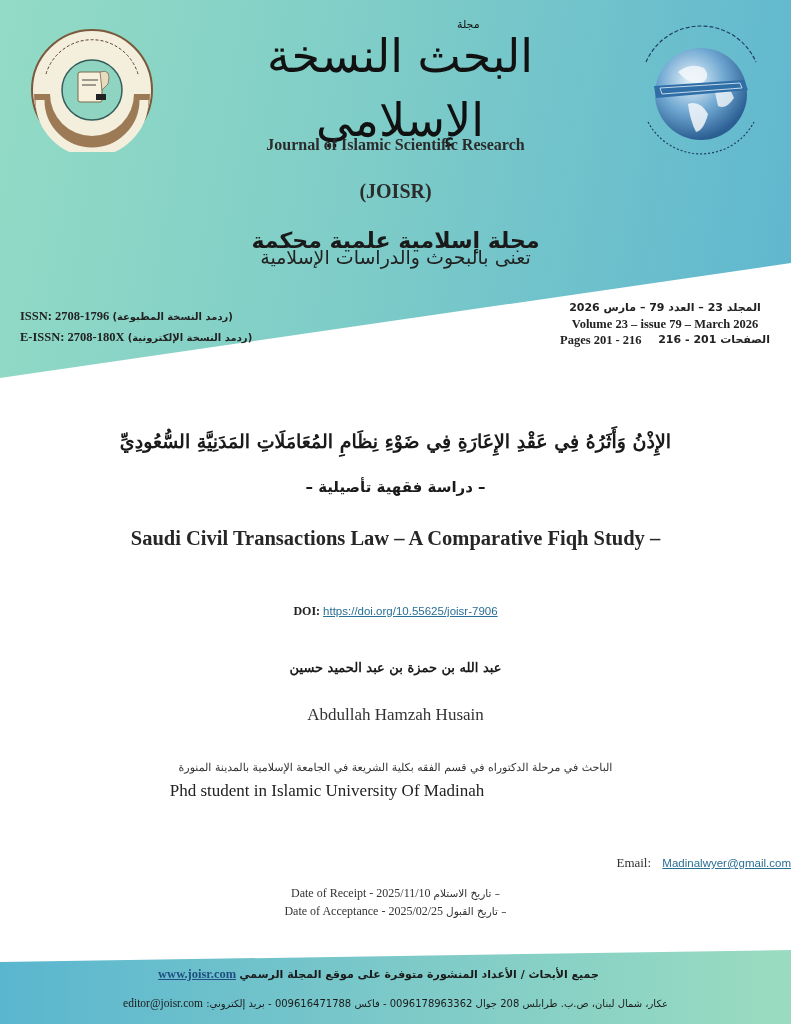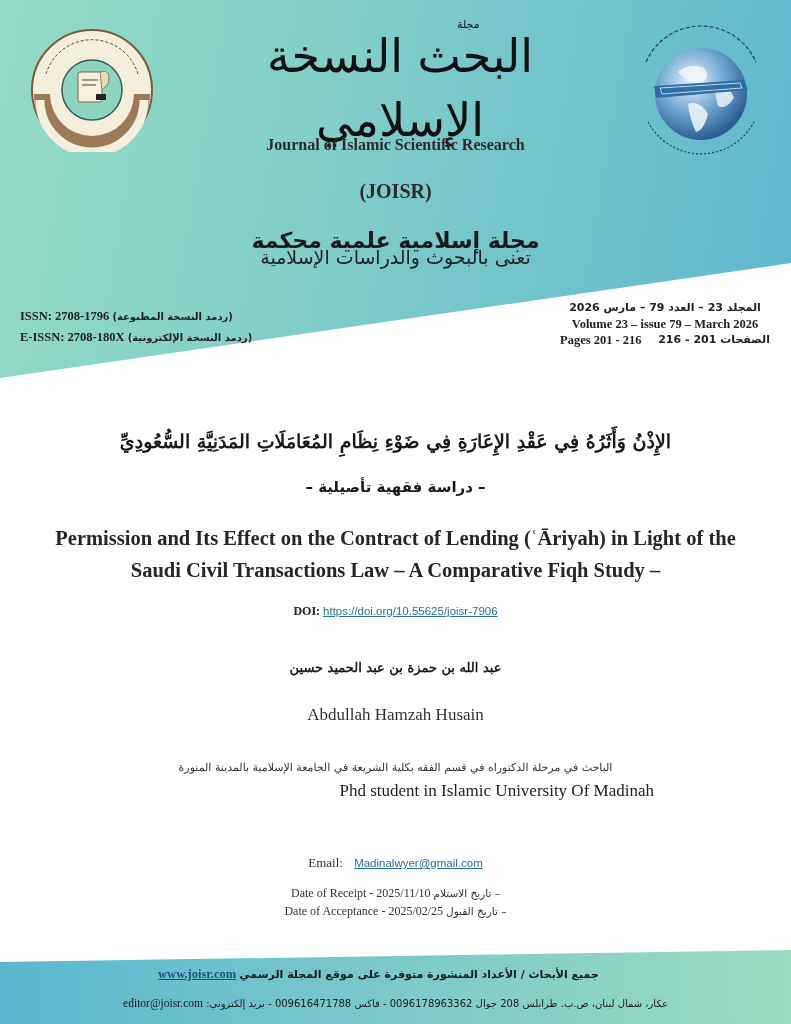--- a/index.html
+++ b/index.html
@@ -29,23 +29,23 @@
   .ar-article-sub { position: absolute; left: 0; width: 791px; top: 478px; text-align: center; font-family: "DejaVu Sans", sans-serif; font-weight: bold; font-size: 15px; direction: rtl; color: #1a1a1a; }
   .en-article-title { position: absolute; left: 40px; width: 711px; top: 522px; text-align: center; font-family: "Liberation Serif", serif; font-weight: bold; font-size: 20.5px; line-height: 32px; color: #262626; }
 
   .doi-line { position: absolute; left: 0; width: 791px; top: 604px; text-align: center; font-size: 12px; }
   .doi-label { font-weight: bold; color: #222; margin-right: 0; }
   .doi-link { font-family: "Liberation Sans", sans-serif; font-size: 11.5px; color: #2a6f94; text-decoration: underline; }
 
   .author-ar { position: absolute; left: 0; width: 791px; top: 660px; text-align: center; font-family: "DejaVu Serif", serif; font-weight: bold; font-size: 13px; direction: rtl; color: #1a1a1a; }
   .author-en { position: absolute; left: 0; width: 791px; top: 705px; text-align: center; font-size: 17px; color: #333; }
   .affil-ar { position: absolute; left: 0; width: 791px; top: 761px; text-align: center; font-family: "DejaVu Serif", serif; font-size: 11px; direction: rtl; color: #333; }
-  .affil-en { position: absolute; left: 0; width: 654px; top: 781px; text-align: right; font-size: 17px; color: #222; }
+  .affil-en { position: absolute; left: 0; width: 654px; top: 781px; text-align: center; font-size: 17px; color: #222; }
 
-  .email-line { position: absolute; left: 0; width: 791px; top: 855px; text-align: center; font-size: 13px; color: #333; }
+  .email-line { position: absolute; left: 0; width: 791px; top: 855px; text-align: right; font-size: 13px; color: #333; }
   .email-label { margin-right: 8px; }
   .email-link { font-family: "Liberation Sans", sans-serif; font-size: 11.5px; color: #2a6f94; text-decoration: underline; }
   .date-line { position: absolute; left: 0; width: 791px; text-align: center; font-size: 12px; color: #333; }
   .date-line .ar { font-family: "DejaVu Sans", sans-serif; font-size: 10.5px; }
   .date-receipt { top: 886px; }
   .date-accept { top: 904px; }
 
   .footer-main { position: absolute; left: 0; width: 757px; top: 967px; text-align: center; font-size: 12.5px; font-weight: bold; color: #1a1a1a; direction: rtl; }
   .footer-main .ar { font-family: "DejaVu Sans", sans-serif; font-size: 11px; }
   .footer-link { font-family: "Liberation Serif", serif; color: #1f4f80; text-decoration: underline; }
@@ -112,21 +112,20 @@
   <div>Volume 23 – issue 79 – March 2026</div>
   <div class="pages-line">
     <span>Pages 201 - 216</span>
     <span class="ar" dir="rtl">الصفحات 201 - 216</span>
   </div>
 </div>
 
 <div class="ar-article-title">الإِذْنُ وَأَثَرُهُ فِي عَقْدِ الإِعَارَةِ فِي ضَوْءِ نِظَامِ المُعَامَلَاتِ المَدَنِيَّةِ السُّعُودِيِّ</div>
 <div class="ar-article-sub">– دراسة فقهية تأصيلية –</div>
 <div class="en-article-title">
-  <div>Permission and Its Effect on the Contract of Lending (ʿĀriyah) in Light of the</div>
   <div>Saudi Civil Transactions Law – A Comparative Fiqh Study –</div>
 </div>
 
 <div class="doi-line">
   <span class="doi-label">DOI:</span>
   <a class="doi-link">https://doi.org/10.55625/joisr-7906</a>
 </div>
 
 <div class="author-ar">عبد الله بن حمزة بن عبد الحميد حسين</div>
 <div class="author-en">Abdullah Hamzah Husain</div>

